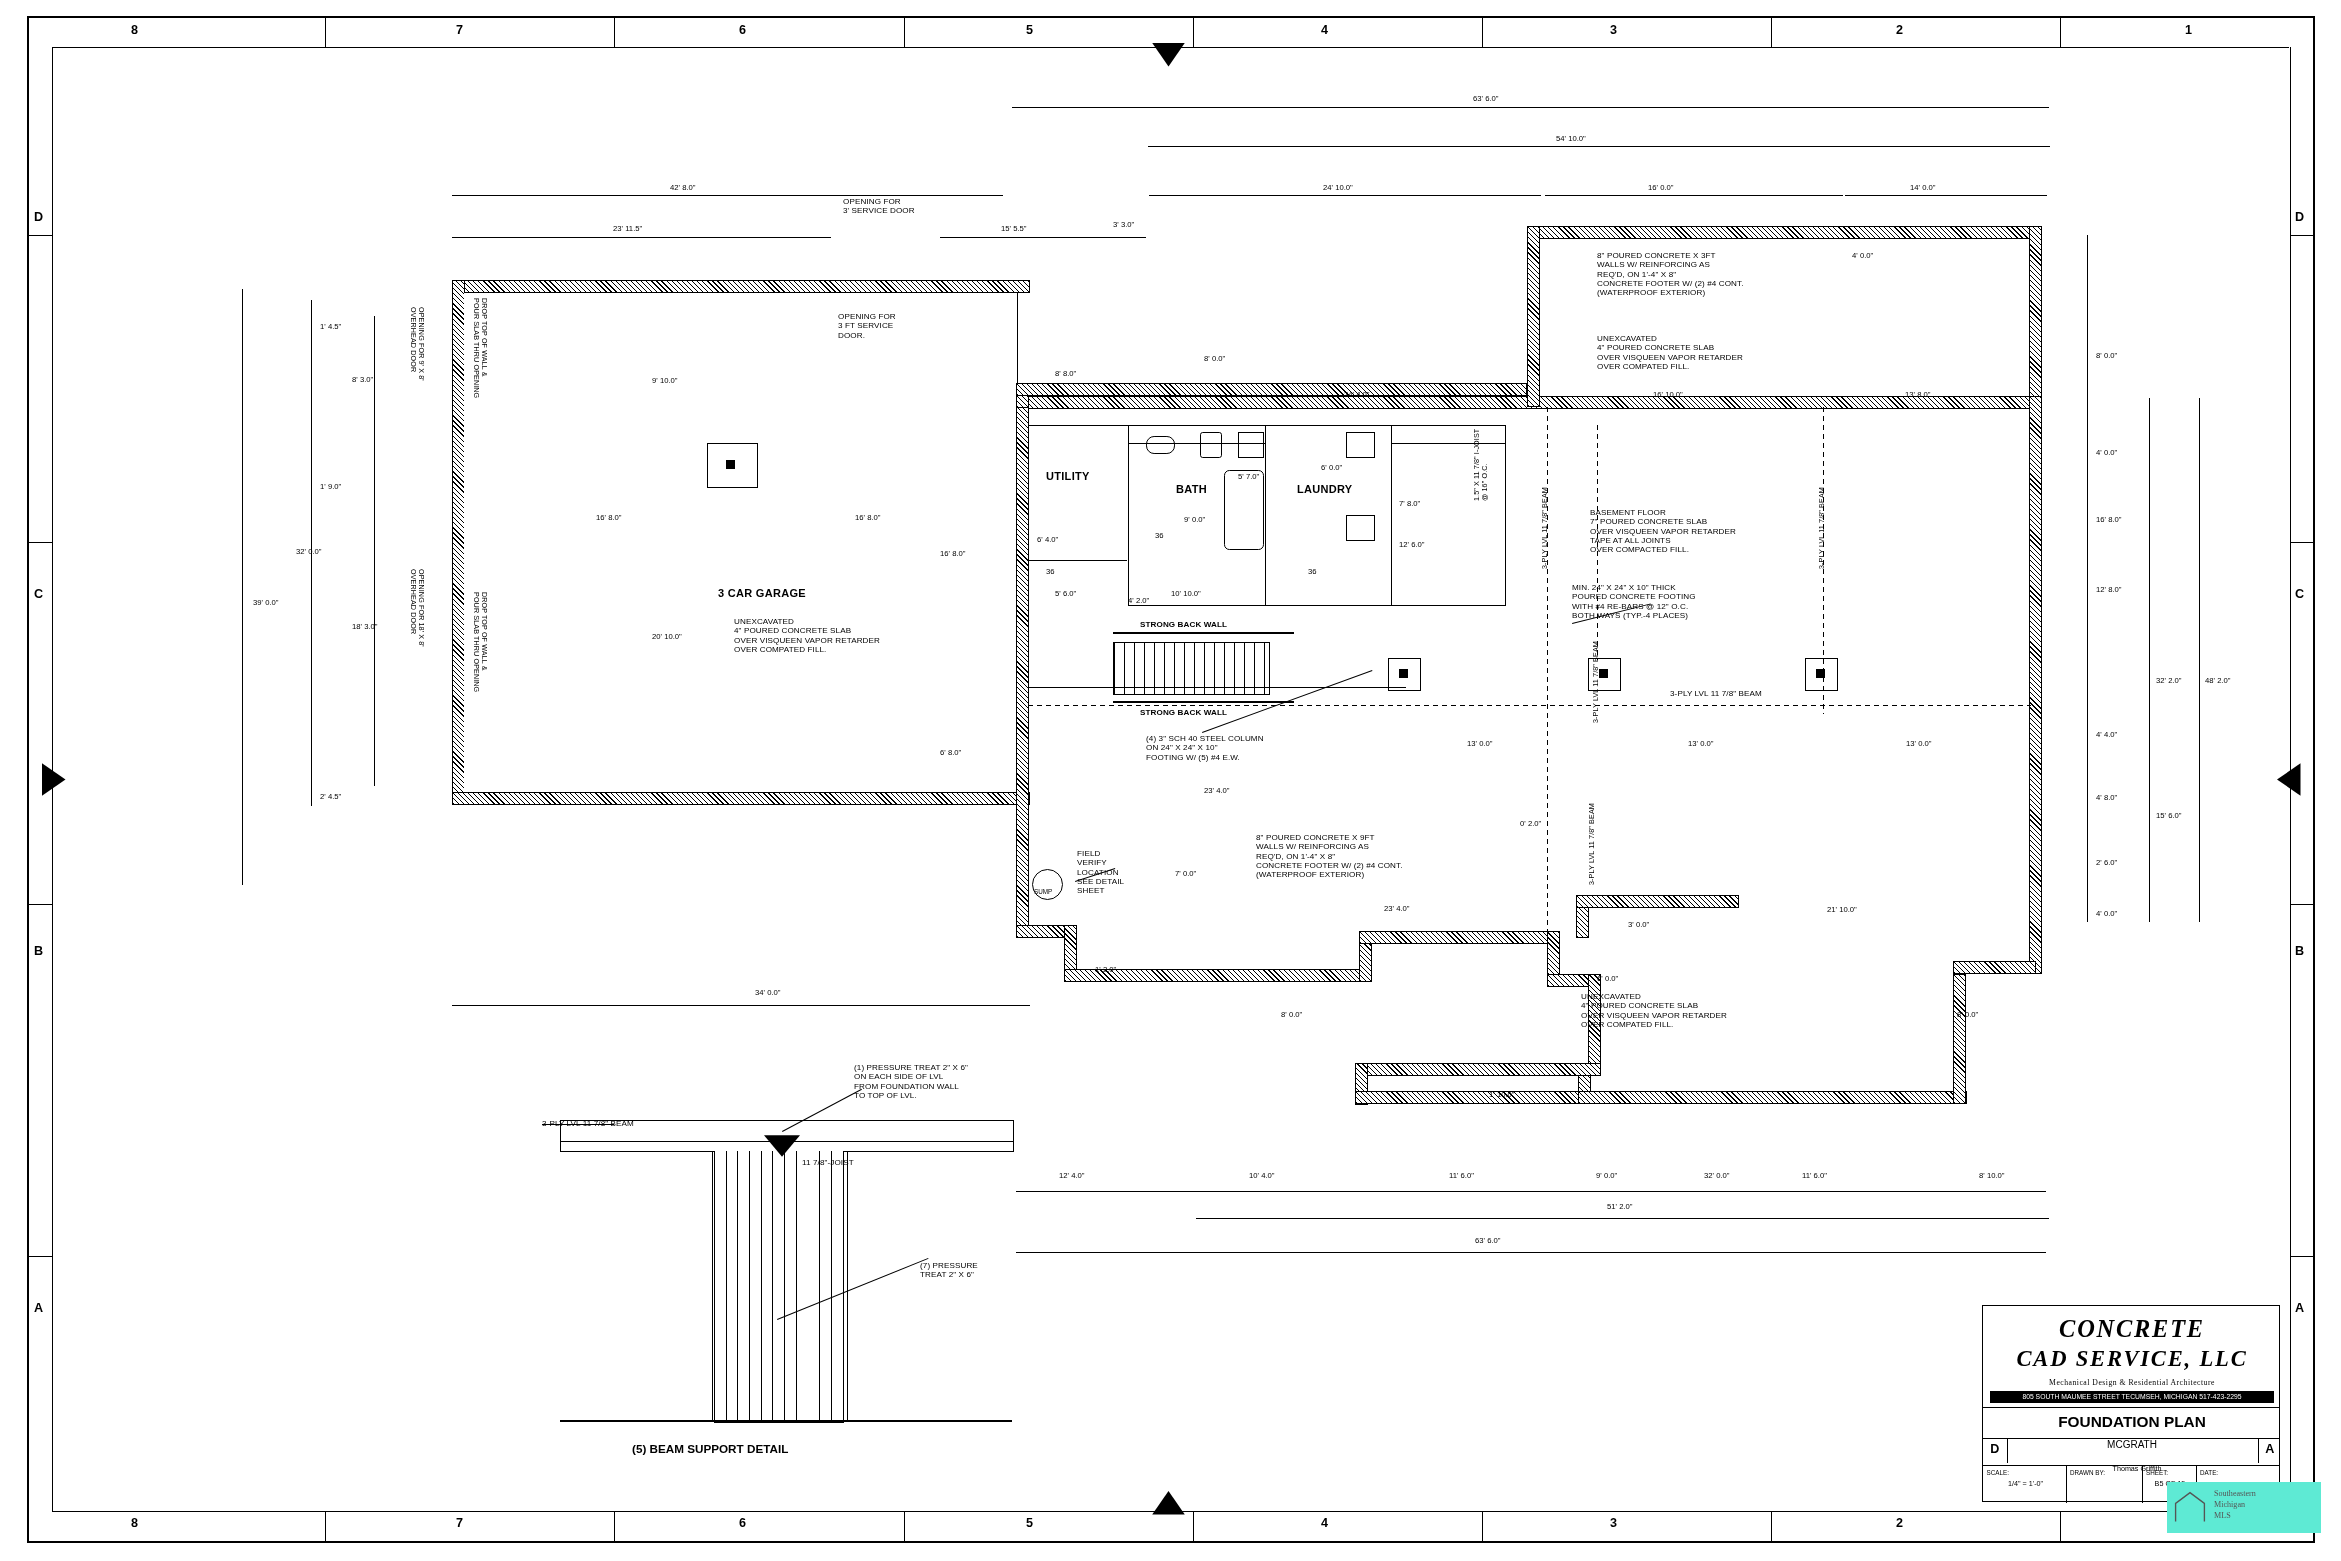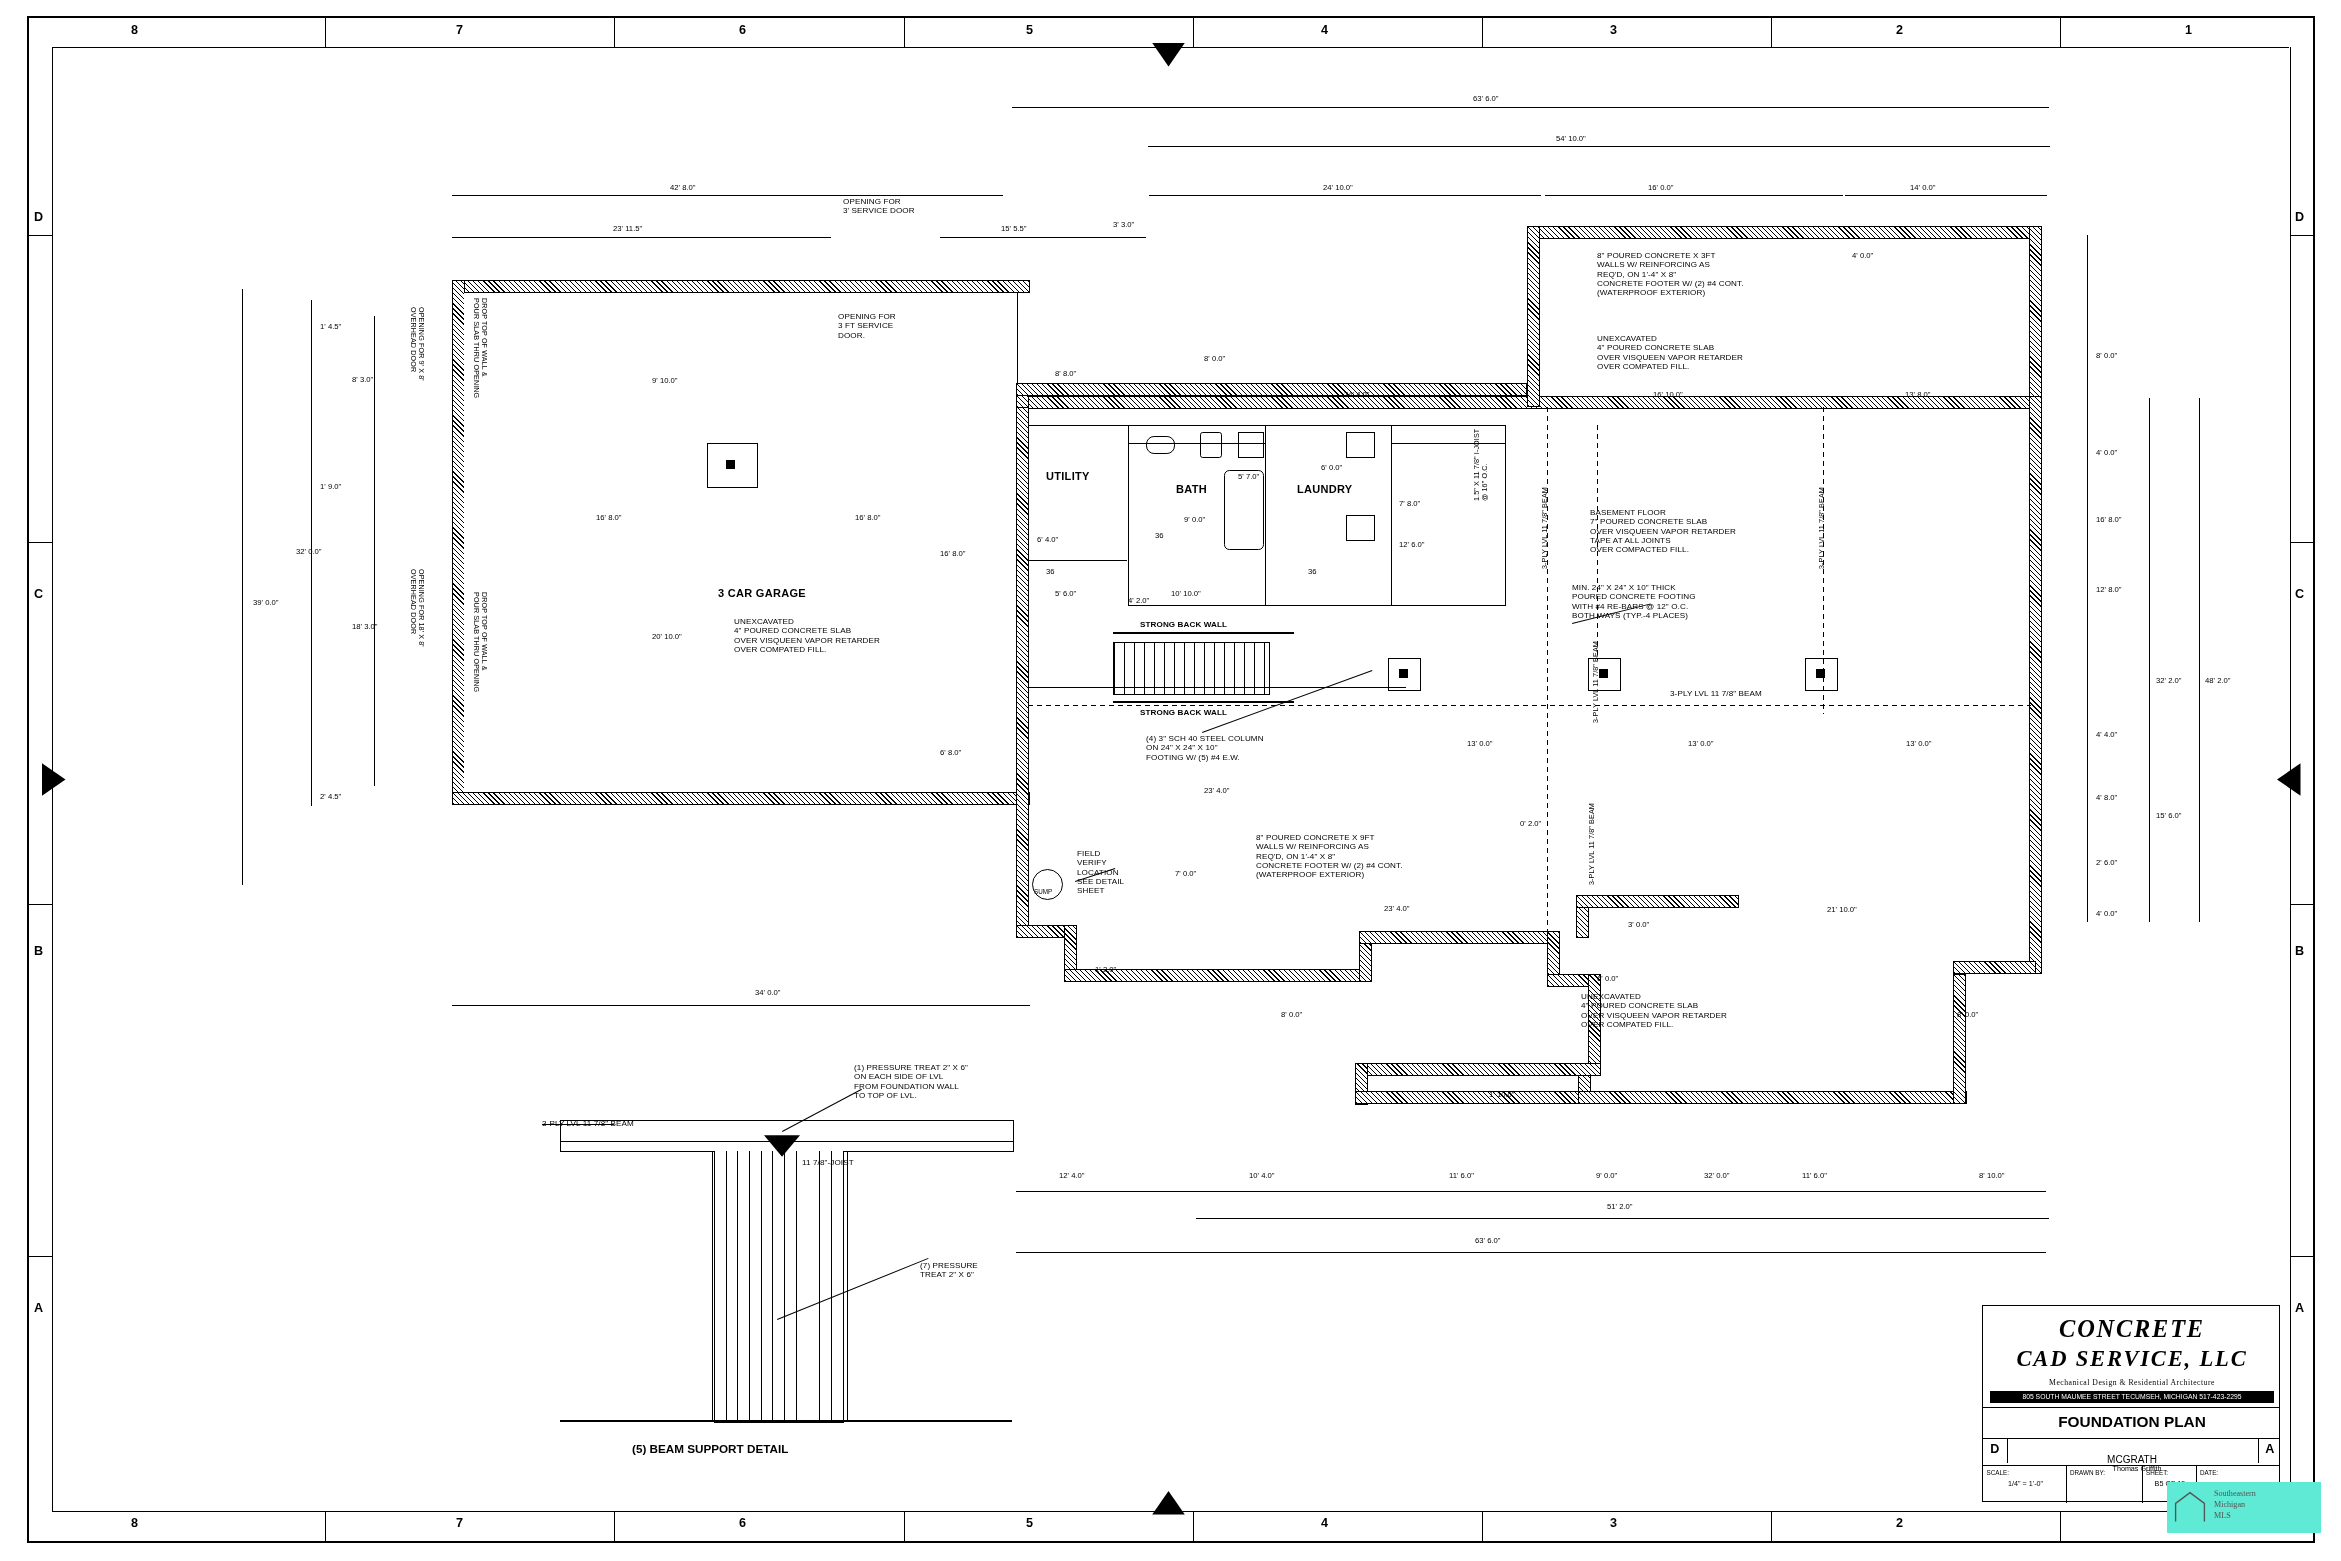--- a/index.html
+++ b/index.html
@@ -383,21 +383,21 @@
     <div class="abs tb-company" style="left:0;top:9px;width:298px;text-align:center;font-size:24.4px;">CONCRETE</div>
     <div class="abs tb-company" style="left:0;top:40px;width:298px;text-align:center;font-size:22.6px;">CAD SERVICE, LLC</div>
     <div class="abs" style="left:0;top:72px;width:298px;text-align:center;font-size:7.7px;font-family:'Liberation Serif',serif;letter-spacing:0.5px;">Mechanical Design &amp; Residential Architecture</div>
     <div class="abs" style="left:7.2px;top:85px;width:284px;height:11.7px;background:#000;"></div>
     <div class="abs" style="left:0;top:87px;width:298px;text-align:center;font-size:6.8px;color:#fff;">805 SOUTH MAUMEE STREET   TECUMSEH, MICHIGAN  517-423-2295</div>
 
     <div class="row" style="top:101px;height:29px;"></div>
     <div class="abs" style="left:0;top:107px;width:298px;text-align:center;font-size:15.4px;font-weight:bold;">FOUNDATION PLAN</div>
 
     <div class="row" style="top:132px;height:25px;"></div>
-    <div class="abs" style="left:0;top:148px;width:298px;text-align:center;font-size:10px;">MCGRATH</div>
+    <div class="abs" style="left:0;top:133px;width:298px;text-align:center;font-size:10px;">MCGRATH</div>
     <div class="ln vl" style="left:23.5px;top:132px;height:25px;"></div>
     <div class="ln vl" style="left:275px;top:132px;height:25px;"></div>
     <div class="abs" style="left:0;top:136px;width:23.5px;text-align:center;font-size:12.6px;font-weight:bold;">D</div>
     <div class="abs" style="left:275px;top:136px;width:23.5px;text-align:center;font-size:12.6px;font-weight:bold;">A</div>
 
     <div class="row" style="top:159px;height:38px;"></div>
     <div class="ln vl" style="left:83px;top:159px;height:38px;"></div>
     <div class="ln vl" style="left:159px;top:159px;height:38px;"></div>
     <div class="ln vl" style="left:213px;top:159px;height:38px;"></div>
     <div class="tiny" style="left:3.6px;top:163px;">SCALE:</div>

